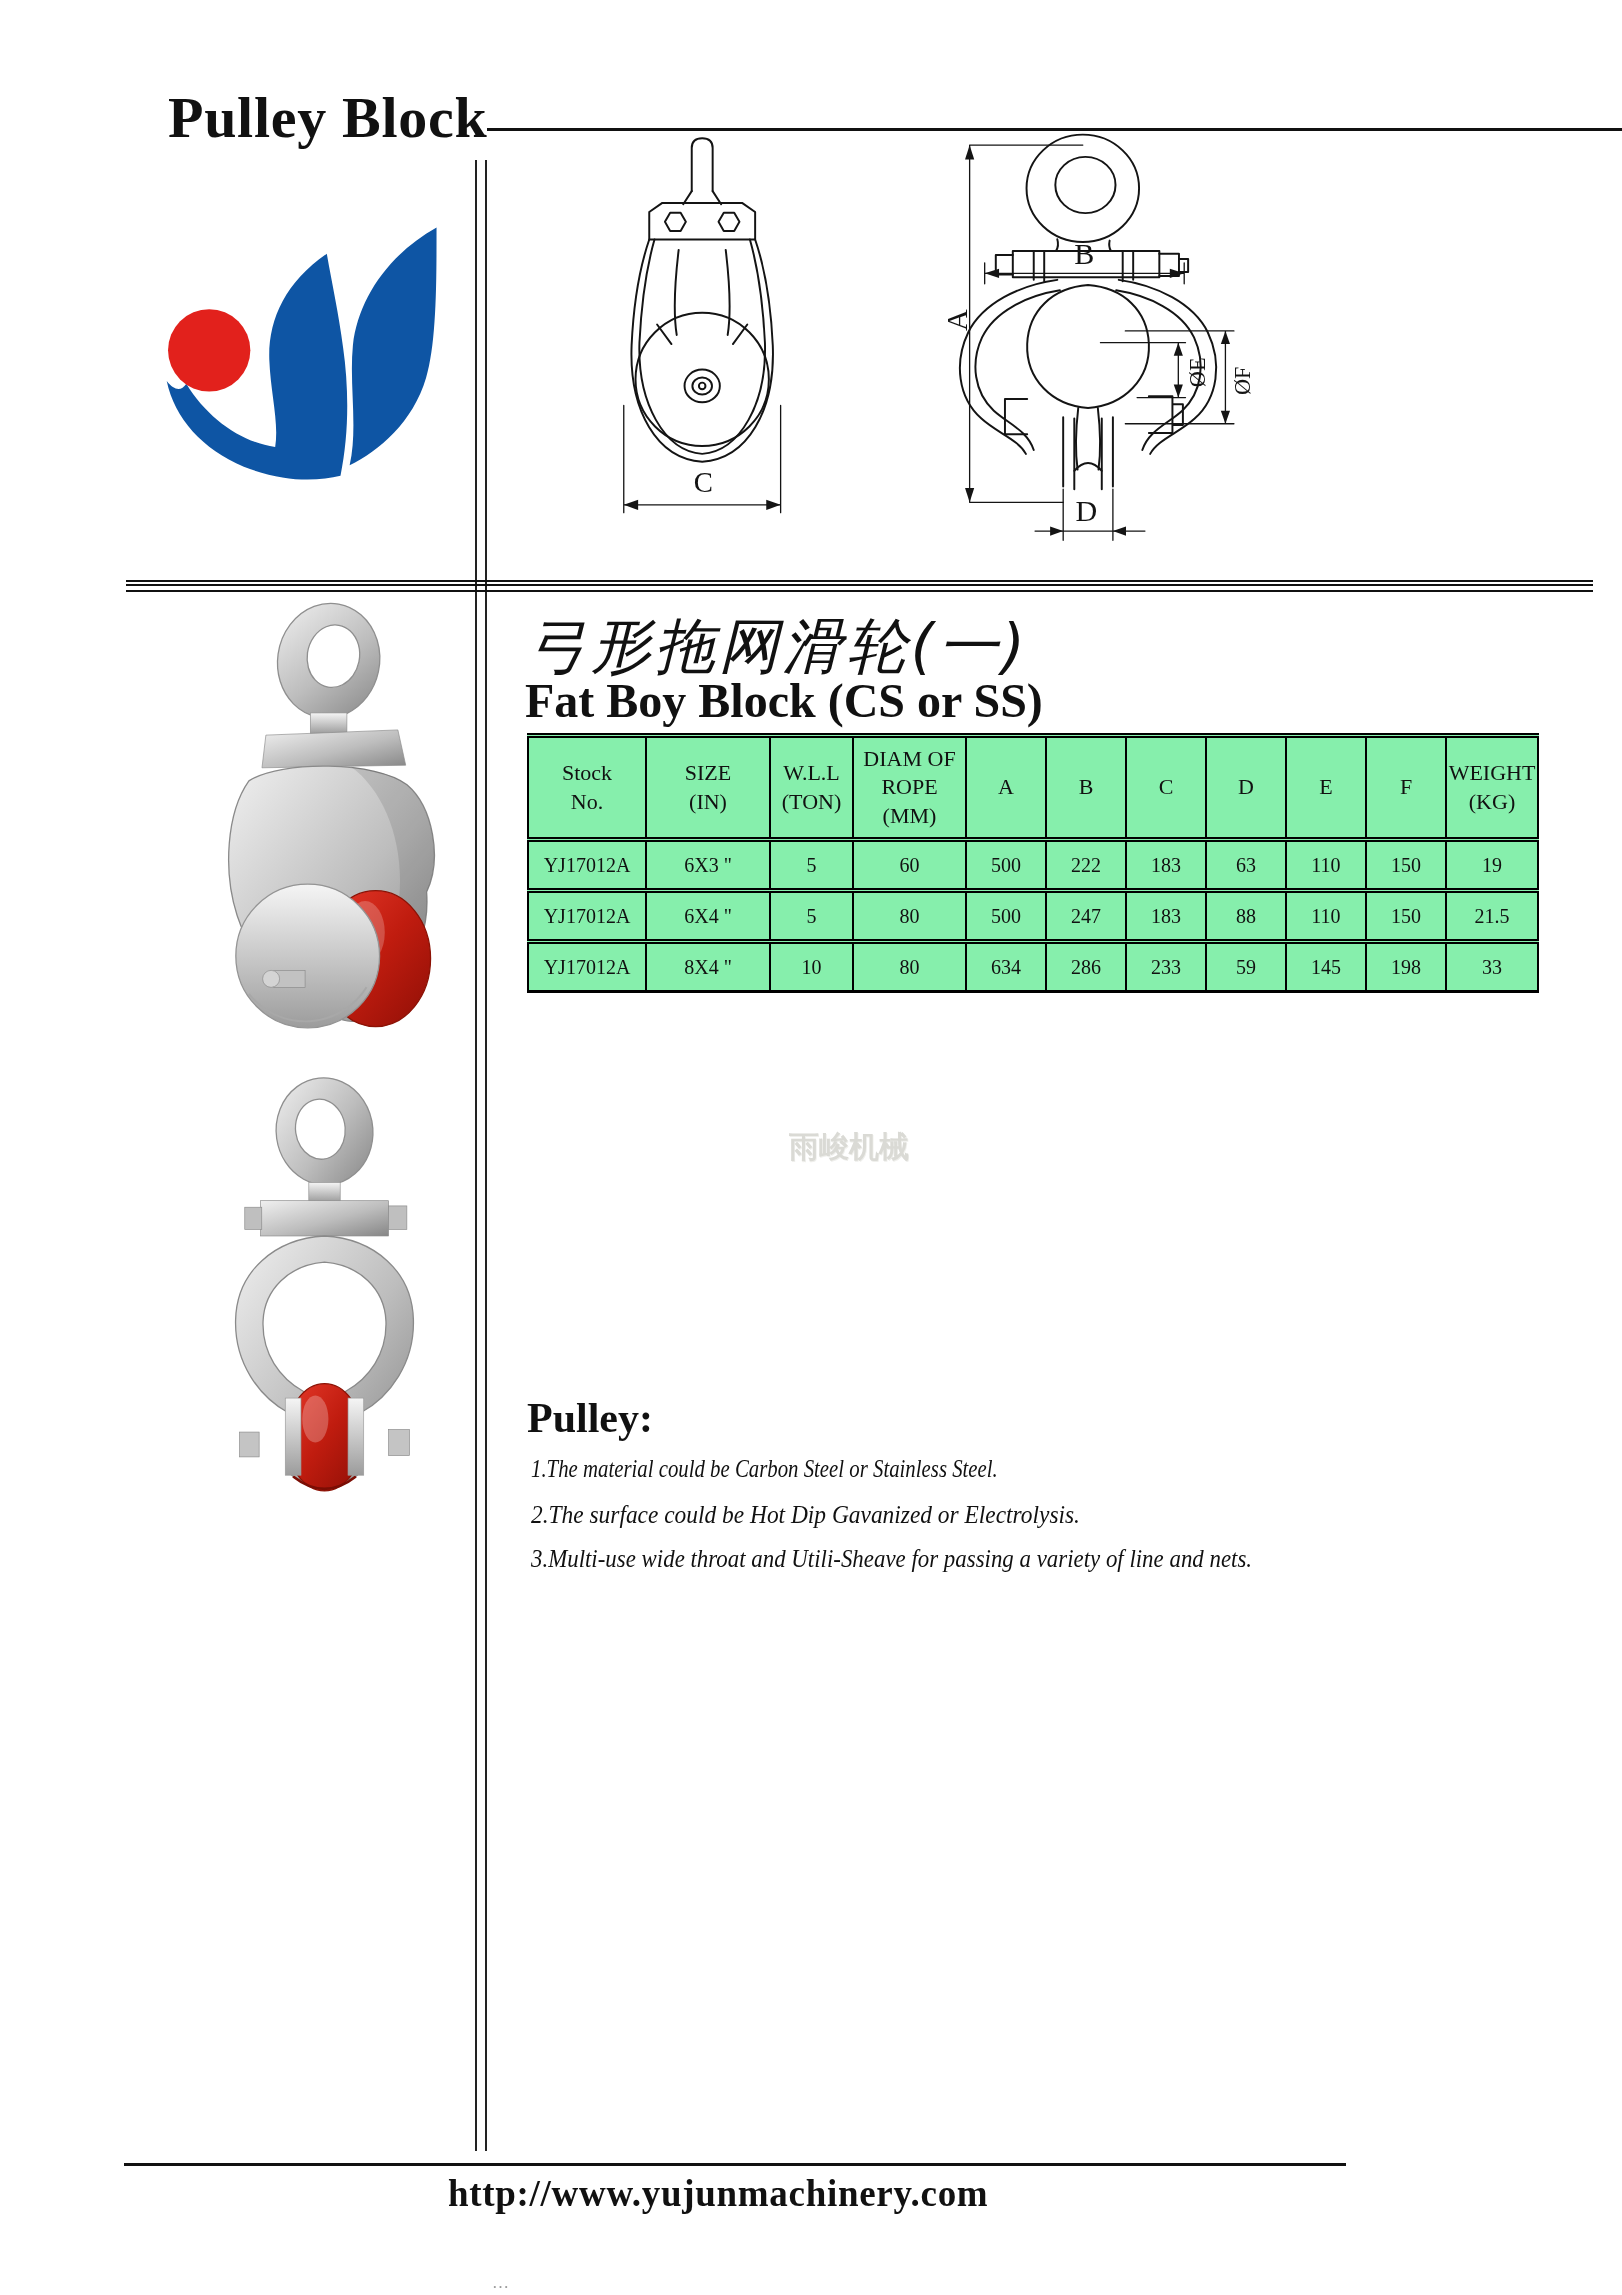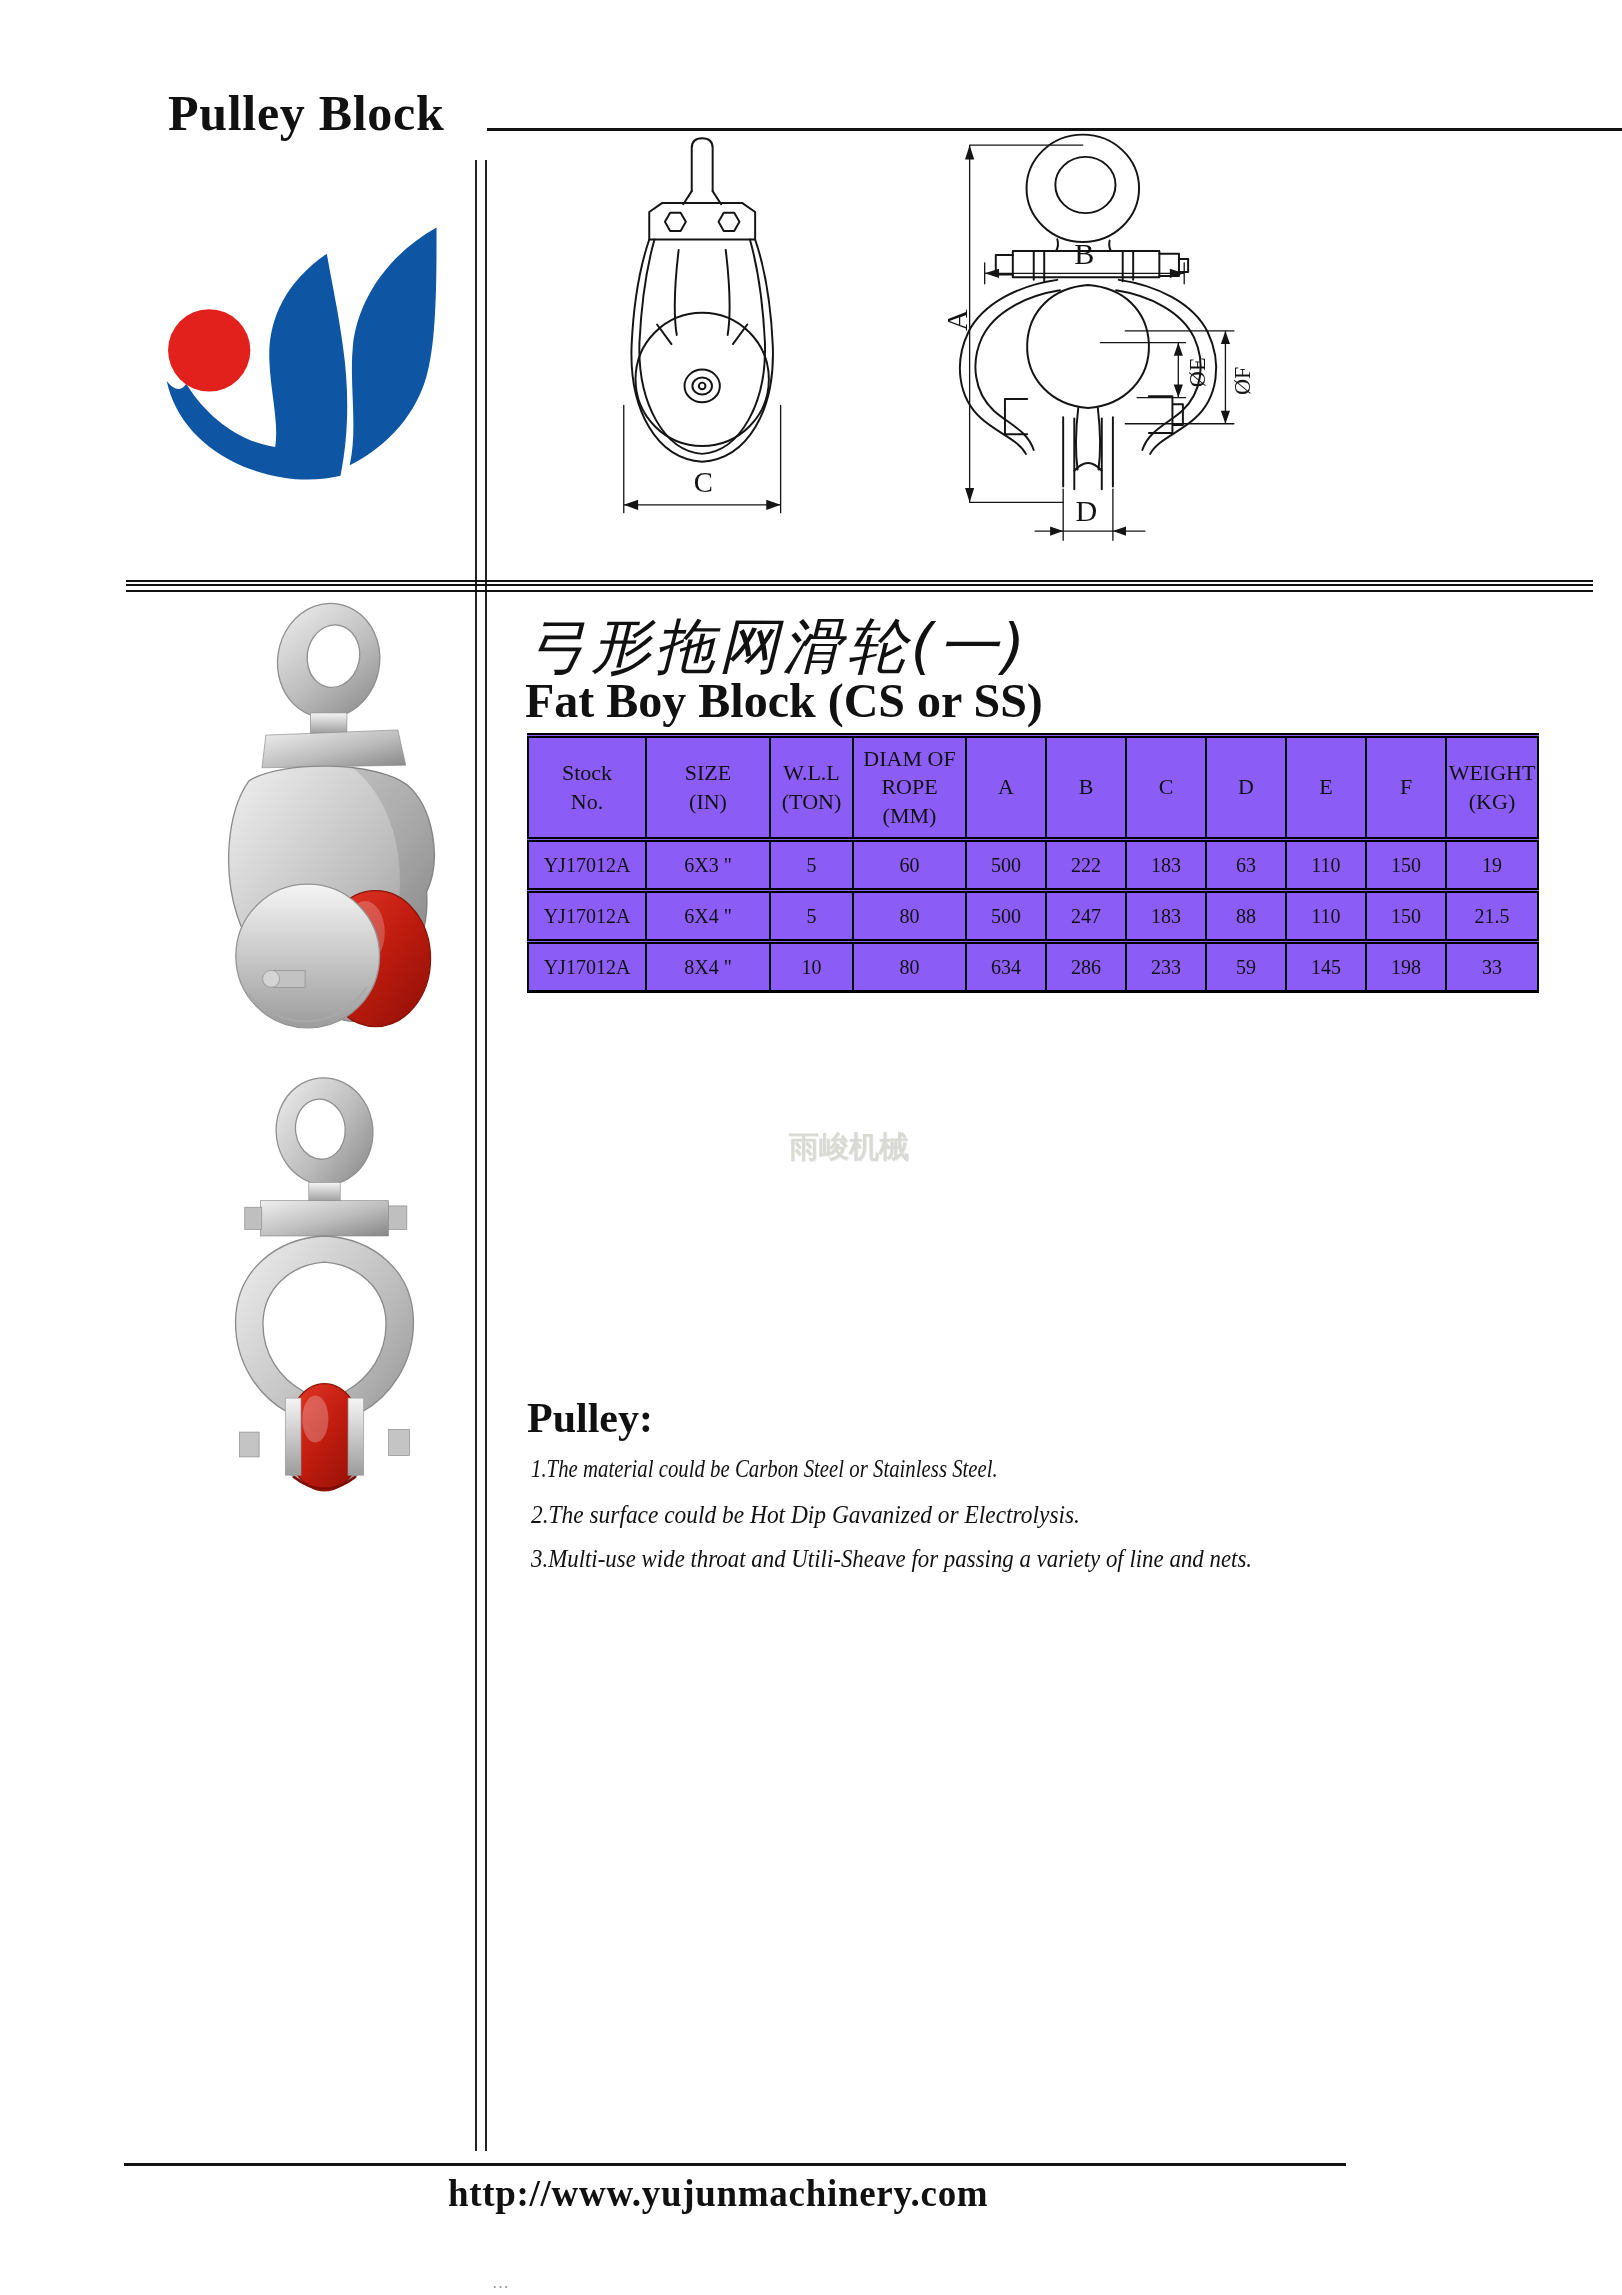--- a/index.html
+++ b/index.html
@@ -1,31 +1,31 @@
 <!DOCTYPE html>
 <html style="font-size:10.5px"><head>
 <meta charset="utf-8">
 <style>
   html,body{margin:0;padding:0;background:#ffffff;}
   .page{position:relative;width:1623px;height:2295px;background:#fff;overflow:hidden;
         font-family:"Liberation Serif","DejaVu Serif",serif;color:#111;}
   .abs{position:absolute;}
 
-  .page-title{left:168px;top:84px;font-size:50px;font-weight:bold;letter-spacing:0.7px;}
+  .page-title{left:168px;top:84px;font-size:58px;font-weight:bold;letter-spacing:0.7px;}
   .top-rule{left:487px;top:128px;width:1135px;height:2.6px;background:#111;}
   .v-rule{left:475px;top:160px;height:1991px;width:7.9px;
           border-left:2px solid #222;border-right:2px solid #222;}
   .mid-rule{left:126px;width:1467px;height:2px;background:#111;}
 
   .title-zh{left:527px;top:607px;font-size:60px;font-weight:normal;font-style:italic;
             letter-spacing:3.9px;font-family:"DejaVu Sans",sans-serif;}
   .title-en{left:525px;top:673px;font-size:48px;font-weight:bold;letter-spacing:0px;}
 
   .spec-table{left:527px;top:733px;}
-  table{border-collapse:collapse;table-layout:fixed;width:1012px;background:#8b5cf6;}
+  table{border-collapse:collapse;table-layout:fixed;width:1012px;background:#86efac;}
   th,td{border:2px solid #000;text-align:center;vertical-align:middle;
         font-weight:normal;padding:0;overflow:hidden;}
   thead th{height:99px;font-size:22px;line-height:1.28;white-space:pre-line;
            border-top:5.9px double #000;border-bottom:5.9px double #000;}
   tbody td{height:46px;font-size:20px;border-bottom:5.9px double #000;}
   tbody tr:last-child td{border-bottom:3.3px solid #000;}
 
   .watermark{left:789px;top:1127px;font-size:30px;font-weight:bold;color:#dadad5;
              font-family:"DejaVu Sans",sans-serif;text-shadow:0.7px 0.7px 0 #efefec;}
 

